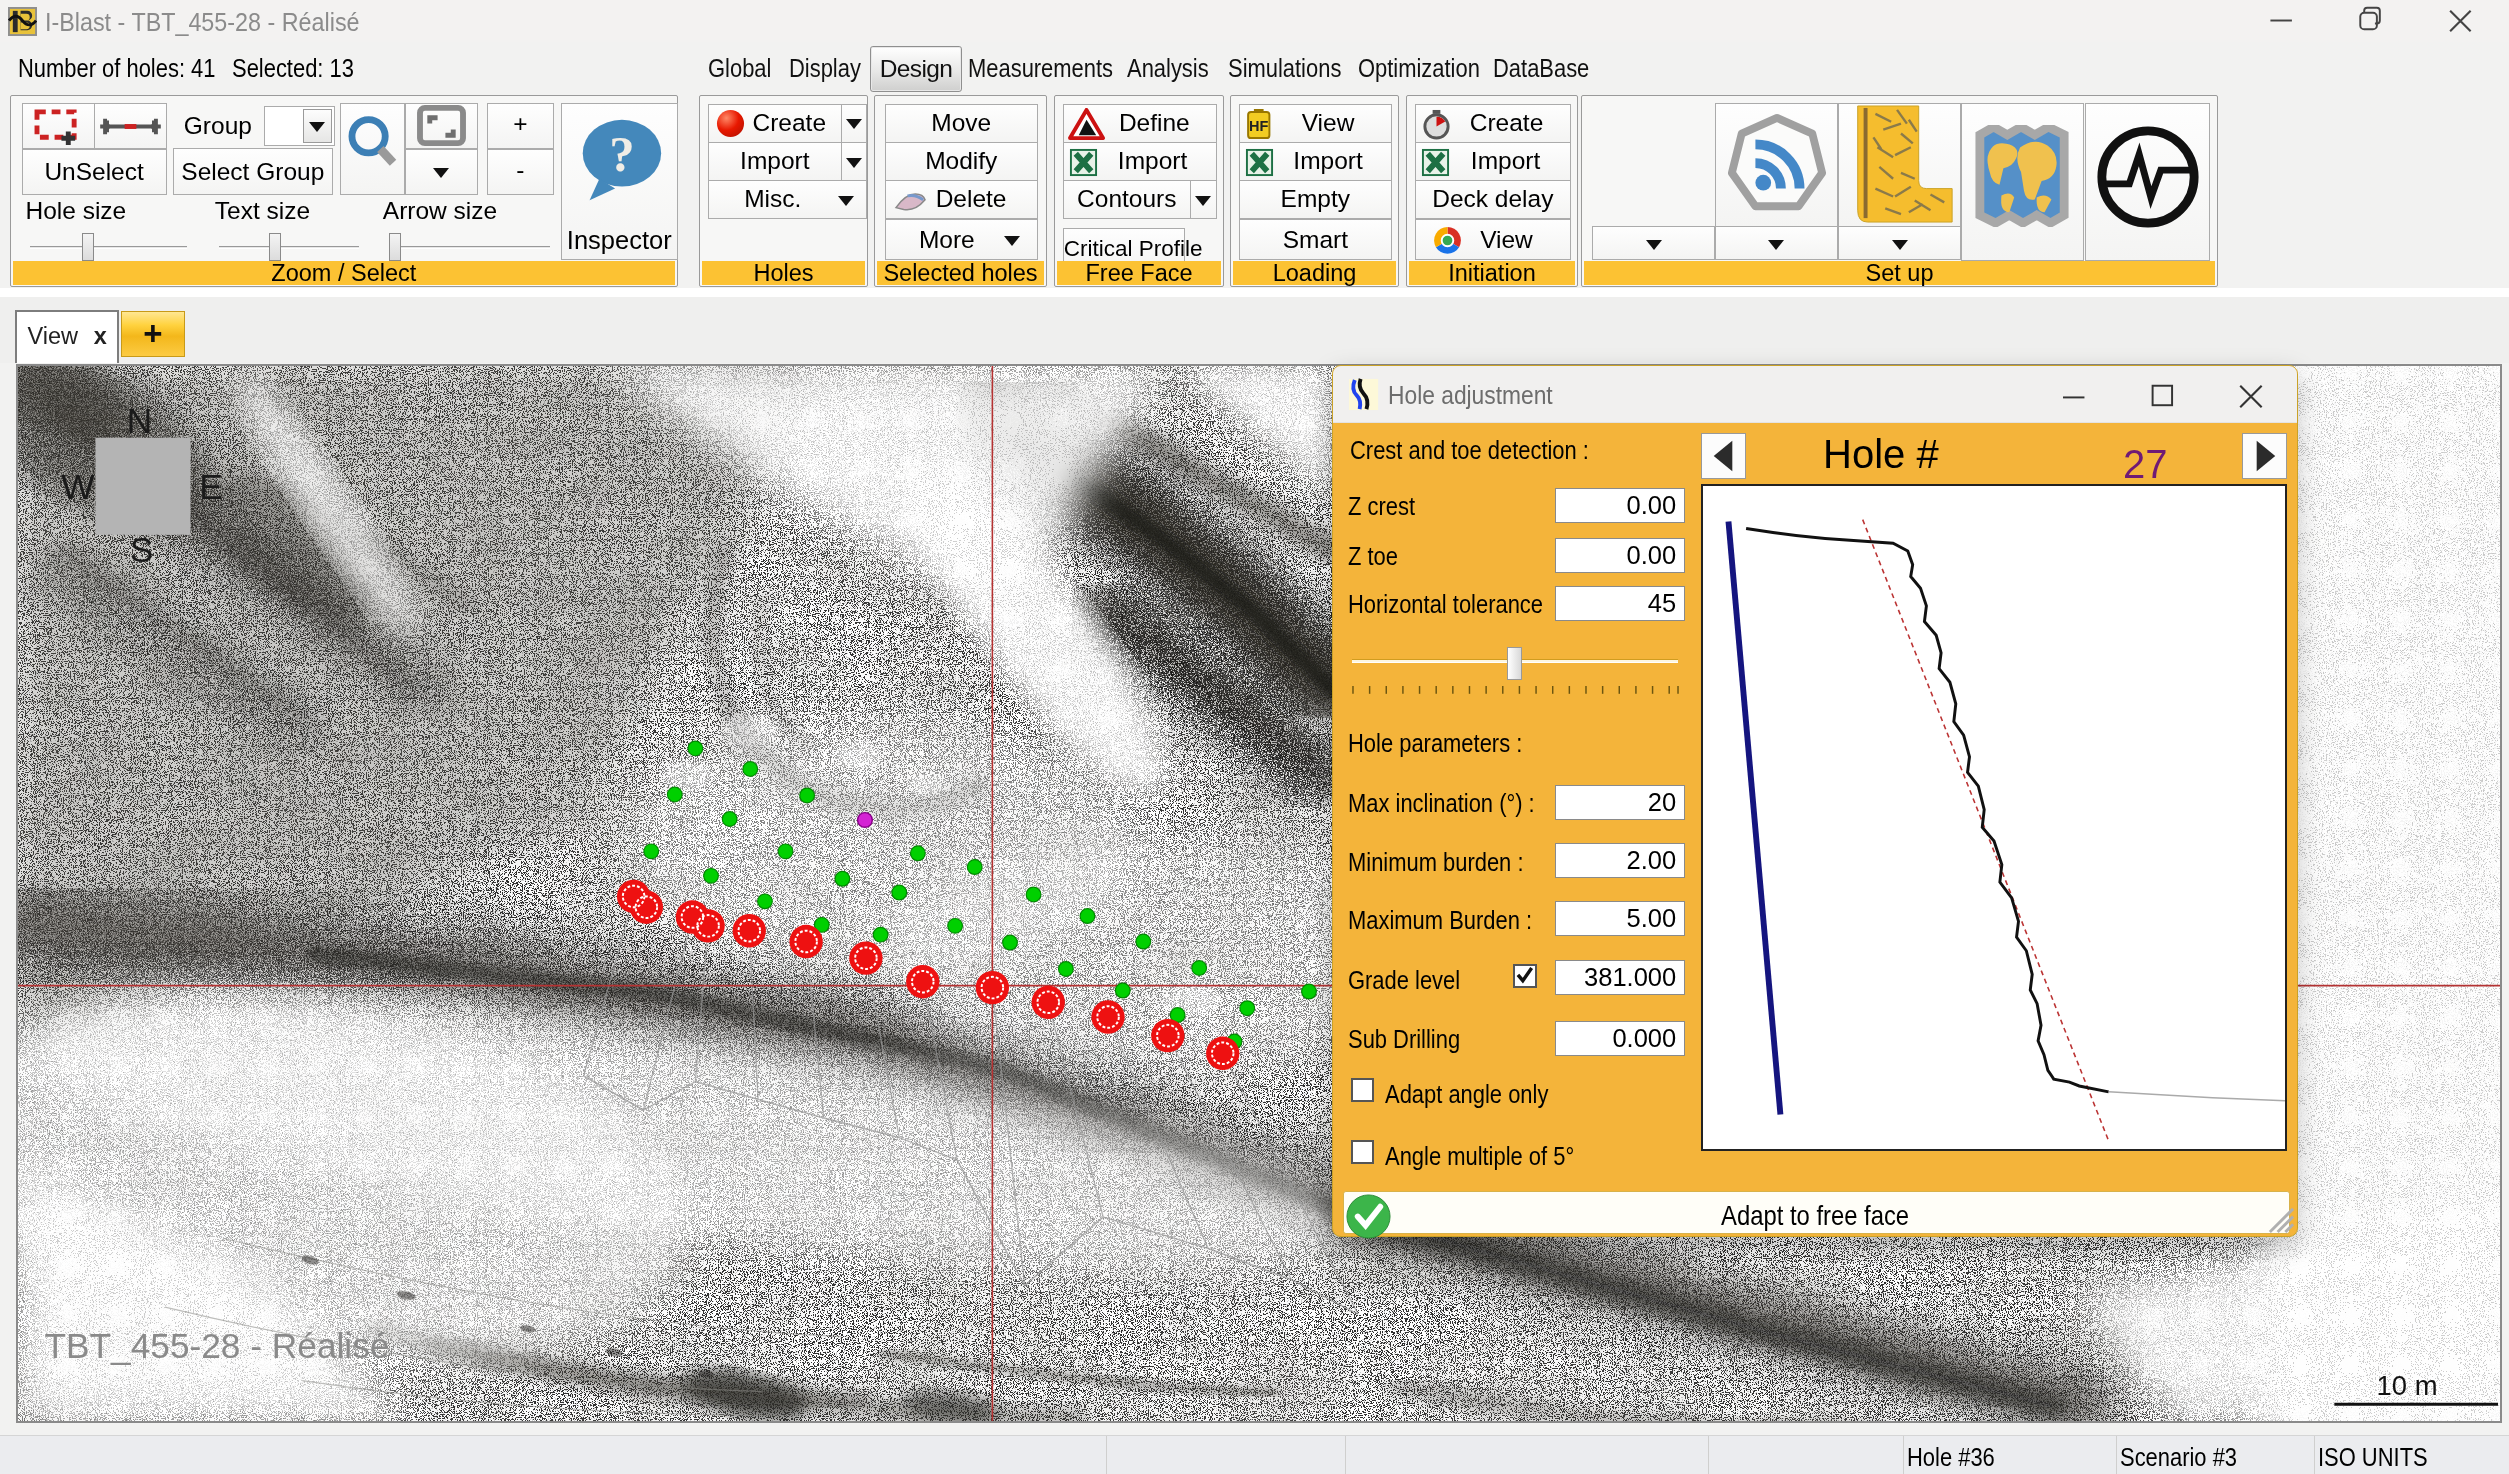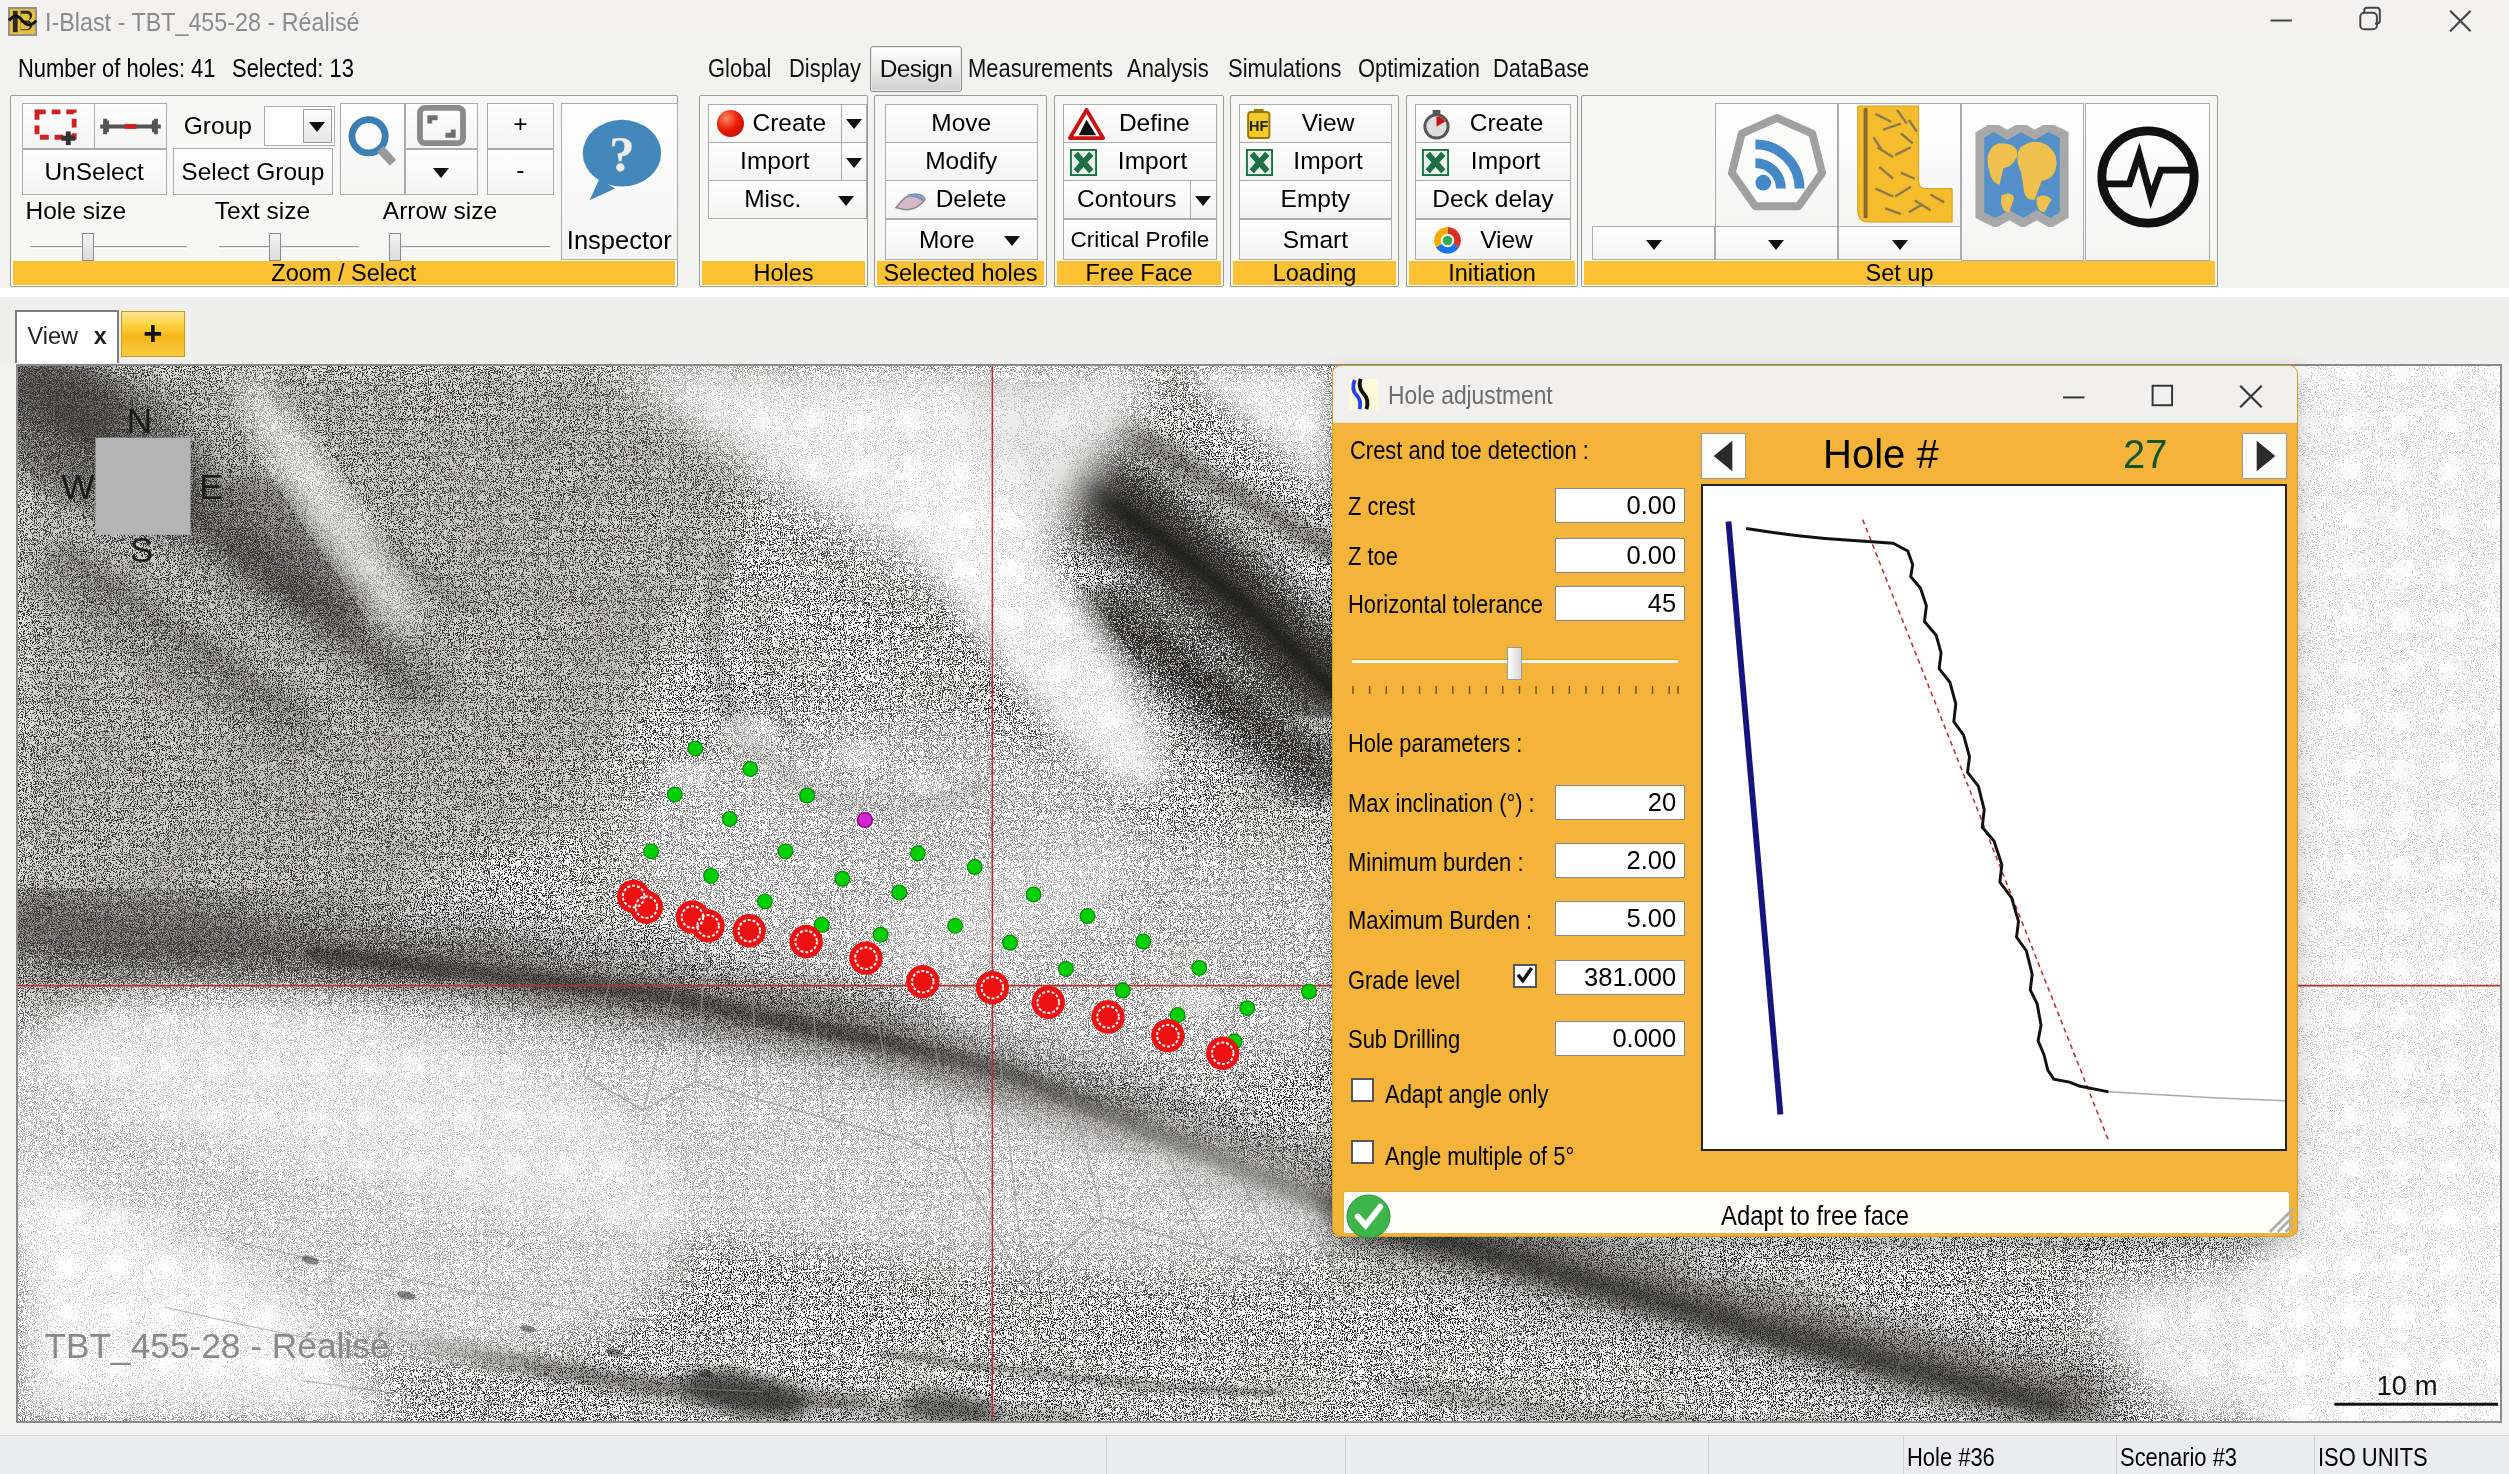--- a/index.html
+++ b/index.html
@@ -241,21 +241,21 @@
         <path d="M7 6 l16 18 M23 6 L7 24" stroke="#1d7044" stroke-width="6"></path>
       </svg>
       <div class="btxt" style="margin-left:25.5px">Import</div>
     </div>
     <div class="cell" style="left:7.8px;top:84px;width:128px;height:39px">
           <div class="btxt">Contours</div>
         </div>
     <div class="cell" style="left:135px;top:84px;width:26.5px;height:39px">
           <div class="dar" style="left:3.9px;top:14.7px"></div>
         </div>
-    <div class="cell" style="left:7.8px;top:123px;width:154px;height:41px">
+    <div class="cell" style="left:7.8px;top:132px;width:122px;height:41px">
           <div class="btxt" style="font-size:22.5px;line-height:39px">Critical Profile</div>
         </div>
     <div class="glabel">Free Face</div>
   </div>
   <div class="group" id="g-load" style="left:1230px; width:169px; height:192px;">
     <div class="cell" style="left:7.8px;top:7.8px;width:153px;height:39px">
       <svg width="25.5" height="31" viewBox="0 0 26 32" style="position:absolute;left:5.9px;top:3.9px">
         <rect x="2" y="3" width="22" height="27" rx="3" fill="#f2cc22" stroke="#997700" stroke-width="2"></rect>
         <rect x="8" y="0" width="10" height="4" fill="#997700"></rect>
         <text x="13" y="23" font-size="15" font-weight="bold" fill="#222" text-anchor="middle">HF</text>
@@ -688,21 +688,21 @@
     <svg width="43" height="44" viewBox="0 0 44 45">
           <path d="M31 7 L12 22.5 L31 38 Z" fill="#2b2b2b"></path>
         </svg>
   </div>
   <div class="navbtn" style="left:909px">
     <svg width="43" height="44" viewBox="0 0 44 45">
           <path d="M14 7 L33 22.5 L14 38 Z" fill="#2b2b2b"></path>
         </svg>
   </div>
   <div style="position:absolute;left:490px;top:66px;font-size:40px;font-weight:normal;color:#000000">Hole #</div>
-  <div style="position:absolute;left:790px;top:66px;font-size:40px;color:#14532d">27</div>
+  <div style="position:absolute;left:790px;top:76px;font-size:40px;color:#701a75">27</div>
 
   <div id="dplot">
     <svg width="582" height="664" viewBox="0 0 594 677">
       <line x1="26" y1="36" x2="79" y2="641" stroke="#15157f" stroke-width="6"></line>
       <path d="M163,34 L414,668" stroke="#bb3333" stroke-width="1.6" stroke-dasharray="5 4" fill="none"></path>
       <path d="M44,43 Q100,52 150,55 L194,58 L209,66 L214,80 L212,92 L222,104 L228,122 L226,138 L238,152 L243,170 L241,186 L252,200 L258,222 L256,240 L266,254 L272,276 L270,292 L281,306 L287,330 L285,348 L297,362 L305,386 L303,404 L315,420 L322,444 L320,460 L330,474 L336,498 L334,514 L341,528 L345,550 L342,566 L348,580 L352,596 L358,605 L374,608 L384,612 L414,618" stroke="#111" stroke-width="3" fill="none"></path>
       <path d="M414,618 L520,624 L594,627" stroke="#aaa" stroke-width="1.5" fill="none"></path>
     </svg>
   </div>
 

